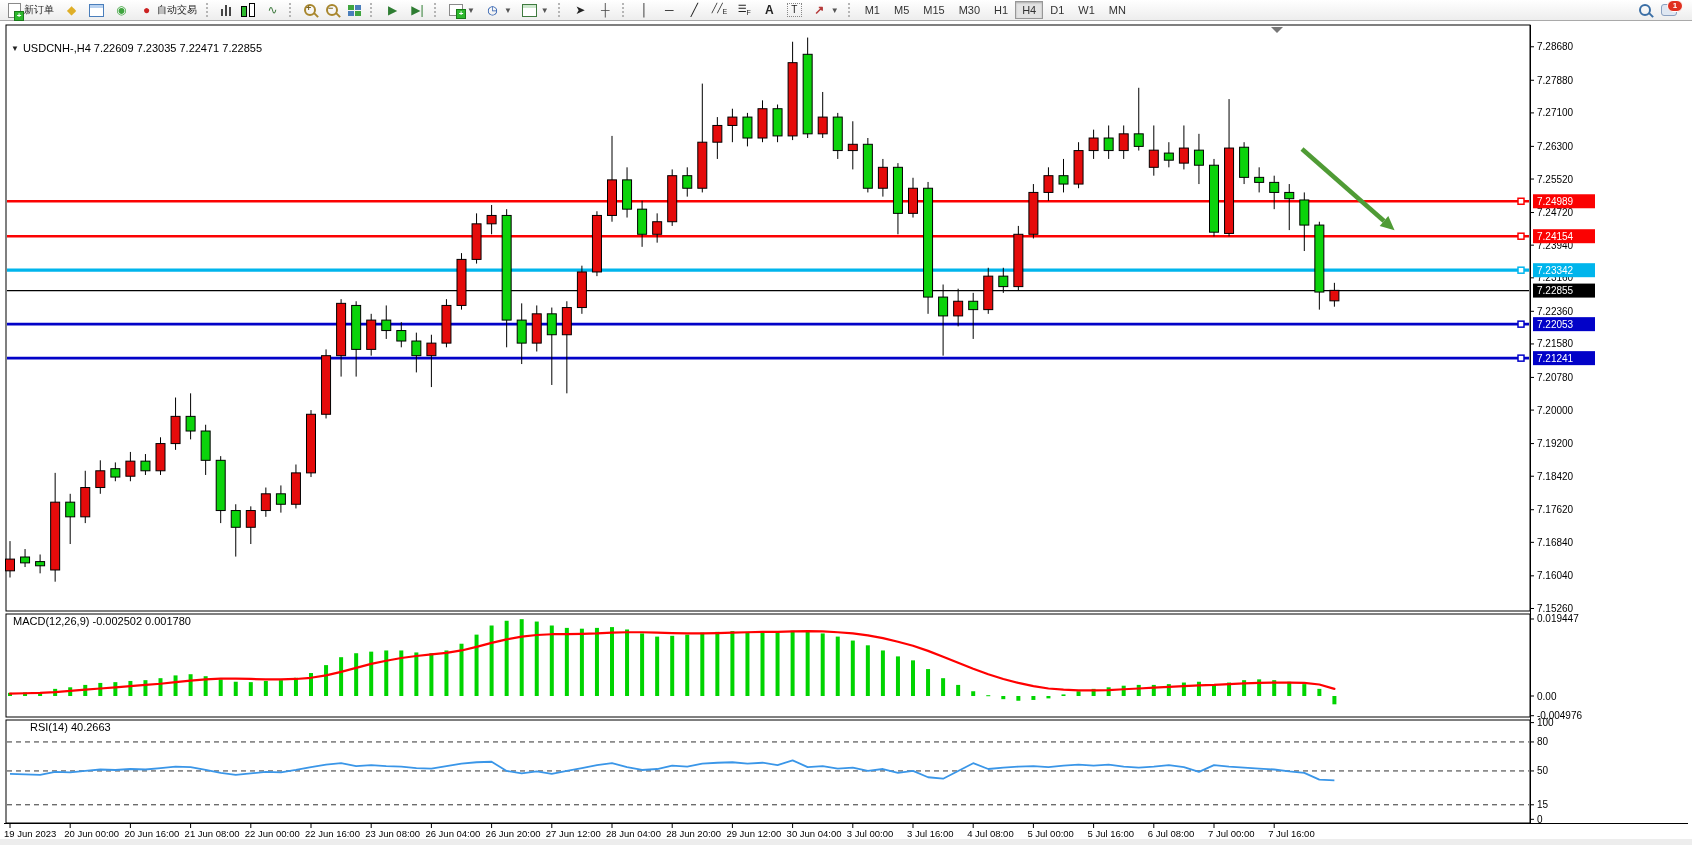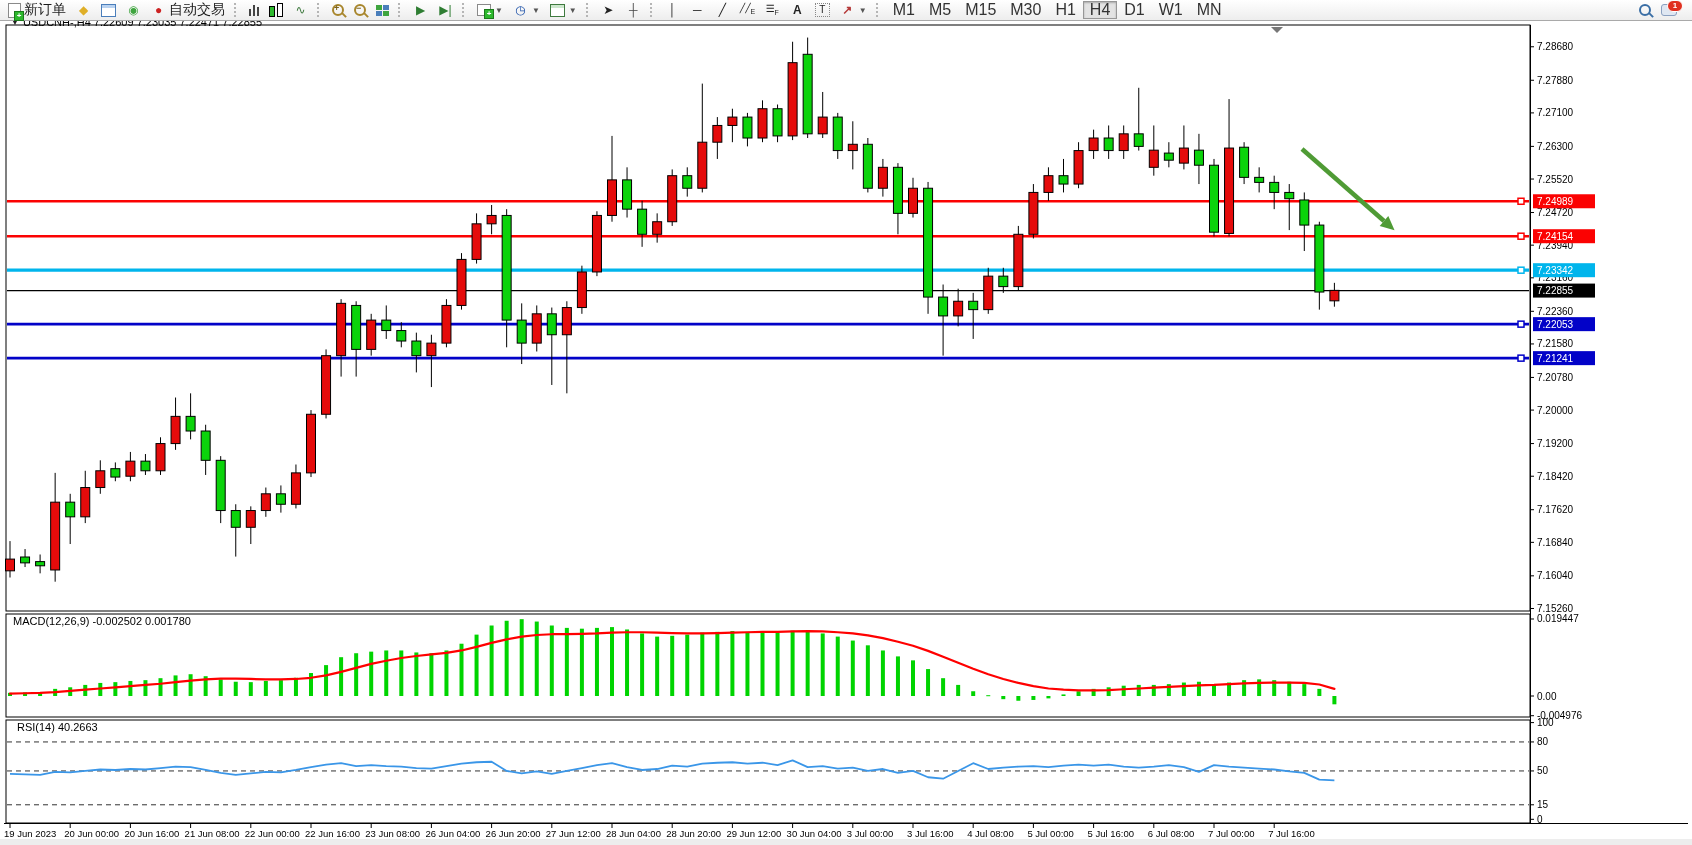--- a/index.html
+++ b/index.html
@@ -4,42 +4,42 @@
 <style>
   html,body{margin:0;padding:0;width:1692px;height:845px;background:#fff;
     font-family:"Liberation Sans",sans-serif;overflow:hidden;position:relative}
   
   .toolbar{position:absolute;top:0;left:0;width:1692px;height:21px;z-index:5;
     background:linear-gradient(#ffffff,#ededed);border-bottom:1px solid #a9a9a9;
     display:flex;align-items:center;padding-left:2px;box-sizing:border-box;font-size:12px;color:#222}
   .grp{display:flex;align-items:center;height:100%;padding:0 1px}
   .grip{width:4px;height:14px;margin:0 3px;border-left:2px dotted #b5b5b5}
   .tbtn{display:flex;align-items:center;gap:3px;padding:0 4px;height:18px;border:1px solid transparent;cursor:default;white-space:nowrap}
-  .tbtn .cap{font-size:14px;color:#1c1c1c}
+  .tbtn .cap{font-size:10px;color:#1c1c1c}
   .drop{font-size:8px;color:#555;margin-left:1px}
   .g16{width:15px;text-align:center;display:inline-block;font-size:12px;line-height:15px}
   
   .i-doc{position:relative;width:11px;height:13px;background:#fff;border:1px solid #8a8a8a;display:inline-block}
   .i-doc b{position:absolute;right:-4px;bottom:-4px;width:8px;height:8px;background:#2db82d;color:#fff;
     font-size:8px;line-height:8px;text-align:center;border:1px solid #1a7a1a;font-weight:bold}
   .i-win{width:13px;height:11px;border:1px solid #4a7ebb;background:linear-gradient(#b9d2f0 0 3px,#fff 3px);display:inline-block}
   .i-grid{display:inline-grid;grid-template-columns:6px 6px;grid-template-rows:5px 5px;gap:1px}
   .i-grid i{display:block}
   .mag{position:relative;width:8px;height:8px;border:2px solid #a8862c;border-radius:50%;display:inline-block}
   .mag i{position:absolute;width:6px;height:2px;background:#a8862c;transform:rotate(45deg);right:-5px;bottom:-2px}
   .mag s{position:absolute;left:0px;top:-3px;font-size:9px;color:#7c641e;text-decoration:none;font-weight:bold}
   .mag.blue{border-color:#3a6ea5}.mag.blue i{background:#3a6ea5}
   .i-candle{display:inline-flex;gap:2px;align-items:flex-end;height:13px}
   .i-candle i{width:4px;display:block;border:1px solid #000}
   .i-bars{display:inline-flex;gap:2px;align-items:flex-end;height:12px}
   .i-bars i{width:2px;background:#444;display:block}
   .bubble{position:relative;width:14px;height:10px;background:#dfe7f2;border:1px solid #8aa0c0;border-radius:3px;display:inline-block}
   .badge{position:absolute;top:-5px;right:-7px;min-width:10px;height:10px;border-radius:6px;background:#e03020;color:#fff;
     font-size:8px;line-height:10px;text-align:center;font-weight:bold;padding:0 2px;border:1px solid #fff}
-  .tf-btn{padding:1px 6px;font-size:16px;color:#333;border:1px solid transparent;height:14px;line-height:14px}
+  .tf-btn{padding:1px 6px;font-size:11px;color:#333;border:1px solid transparent;height:14px;line-height:14px}
   .tf-btn.active{background:#e3e3e3;border:1px solid #979797;box-shadow:inset 0 1px 2px rgba(0,0,0,.25)}
   .spacer{flex:1}
   
   #cv{position:absolute;left:0;top:0;z-index:1}
   .ovl{position:absolute;z-index:3;font-size:11px;color:#000;white-space:nowrap}
   .tri{display:inline-block;font-size:8px;color:#222;margin-right:4px;vertical-align:1px}
 </style>
 </head>
 <body>
 
@@ -611,17 +611,17 @@
       <line x1="1153.8" x2="1153.8" y1="823" y2="828" stroke="#000"></line>
       <text x="1147.8" y="837" font-size="9.5" fill="#000" font-family="&quot;Liberation Sans&quot;,sans-serif">6 Jul 08:00</text>
       <line x1="1214" x2="1214" y1="823" y2="828" stroke="#000"></line>
       <text x="1208" y="837" font-size="9.5" fill="#000" font-family="&quot;Liberation Sans&quot;,sans-serif">7 Jul 00:00</text>
       <line x1="1274.2" x2="1274.2" y1="823" y2="828" stroke="#000"></line>
       <text x="1268.2" y="837" font-size="9.5" fill="#000" font-family="&quot;Liberation Sans&quot;,sans-serif">7 Jul 16:00</text>
     </g>
     <rect x="0" y="839" width="1692" height="6" fill="#ededed"></rect>
   </svg>
 
-<div class="ovl" style="left:11px;top:16px">
+<div class="ovl" style="left:11px;top:42px">
   <span class="tri">▼</span><span>USDCNH-,H4  7.22609 7.23035 7.22471 7.22855</span>
 </div>
 <div class="ovl" style="left:13px;top:615px">MACD(12,26,9) -0.002502 0.001780</div>
-<div class="ovl" style="left:17px;top:721px">RSI(14) 40.2663</div>
+<div class="ovl" style="left:30px;top:721px">RSI(14) 40.2663</div>
 
 </body></html>

